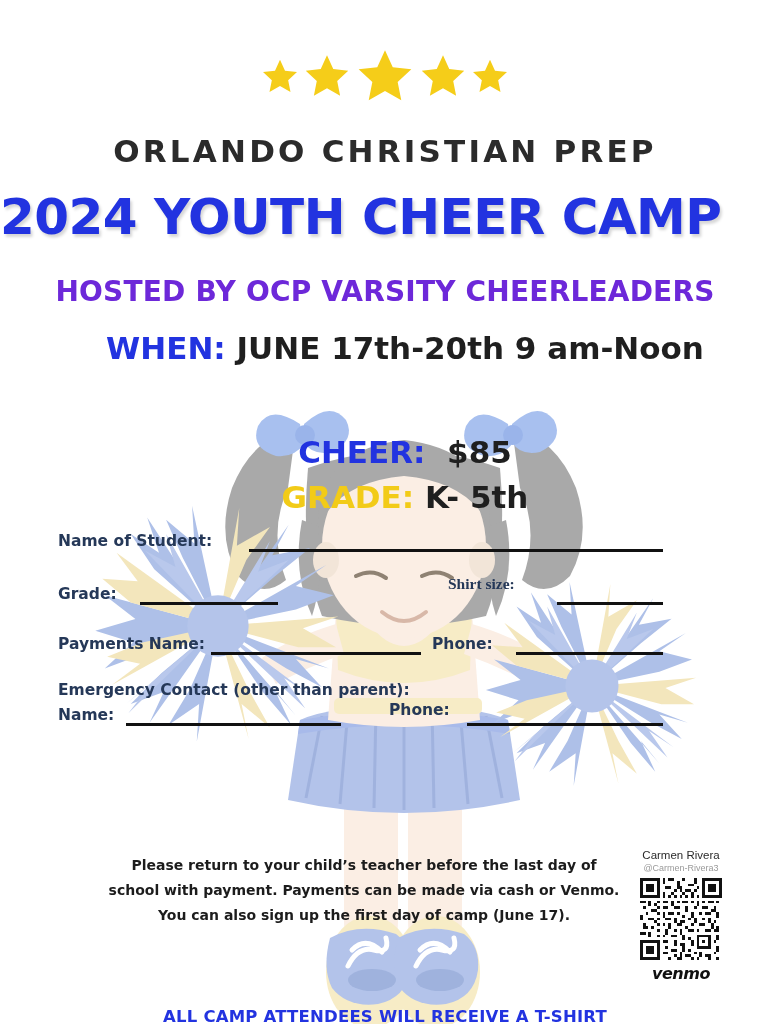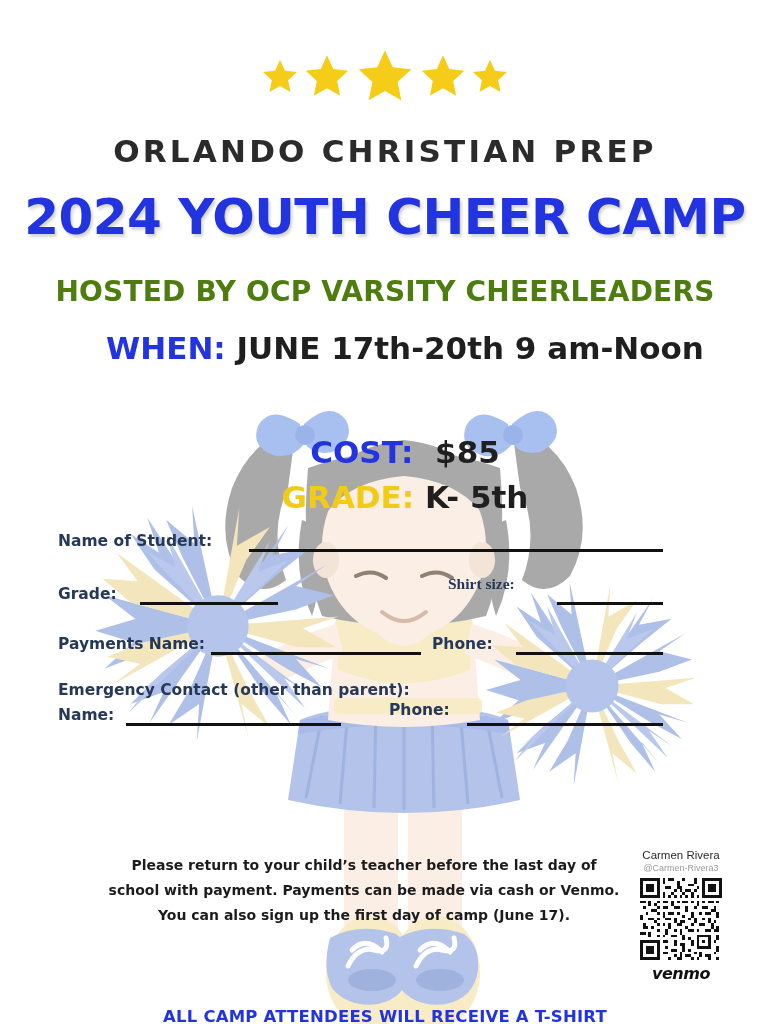--- a/index.html
+++ b/index.html
@@ -64,40 +64,40 @@
     color: #2b2b2b;
     font-family: "DejaVu Sans", sans-serif;
   }
 
   
   .main-title {
     position: absolute;
     top: 168px;
     left: 0;
     width: 770px;
-    text-align: center;
+    text-align: left;
     font-size: 50px;
     font-weight: bold;
     letter-spacing: -0.5px;
     color: #2233e0;
     font-family: "DejaVu Sans", sans-serif;
     text-shadow: 2px 3px 3px rgba(0,0,0,0.16);
   }
 
   
   .hosted-by {
     position: absolute;
     top: 255px;
     left: 0;
     width: 770px;
     text-align: center;
     font-size: 28px;
     font-weight: bold;
     letter-spacing: 0.2px;
-    color: #4d7c0f;
+    color: #6d28d9;
     font-family: "DejaVu Sans", sans-serif;
   }
 
   
   .detail-line {
     position: absolute;
     left: 0;
     width: 770px;
     text-align: center;
     font-size: 31px;
@@ -358,21 +358,21 @@
 
     <div class="main-title">2024 YOUTH CHEER CAMP</div>
 
     <div class="hosted-by">HOSTED BY OCP VARSITY CHEERLEADERS</div>
 
     <div class="detail-line line-when">
       <span class="lbl-blue">WHEN:</span>
       <span>JUNE 17th-20th 9 am-Noon</span>
     </div>
     <div class="detail-line line-cost">
-      <span class="lbl-blue">COST:</span>
+      <span class="lbl-blue">CHEER:</span>
       &nbsp;<span>$85</span>
     </div>
     <div class="detail-line line-grade">
       <span class="lbl-gold">GRADE:</span>
       <span>K- 5th</span>
     </div>
 
     <div class="form-area">
 
       <span class="f-label lbl-student">Name of Student:</span>

